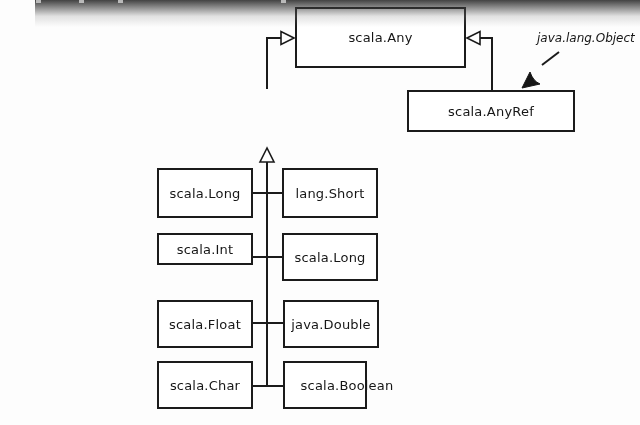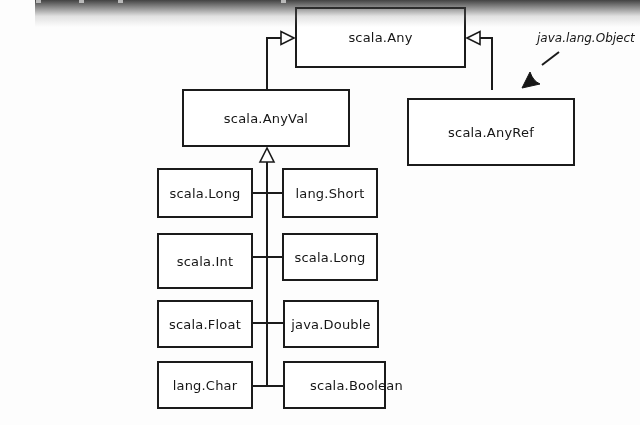--- a/index.html
+++ b/index.html
@@ -83,52 +83,49 @@
     <path d="M217,323 L248,323"></path>
     <path d="M217,386 L248,386"></path>
 
     <path d="M524,52 L507,65"></path>
     <path class="solid" d="M487,88 L495,72 Q498,81 505,84 Z"></path>
   </svg>
 
   <div class="node" style="left:260px; top:7px;  width:171px; height:61px;">
     <span>scala.Any</span>
   </div>
-  <div class="node" style="left:147px; top:89px; width:168px; height:58px;">
-    <span>scala.AnyVal</span>
-  </div>
-  <div class="node" style="left:372px; top:98px; width:168px; height:68px;">
+  <div class="node" style="left:372px; top:90px; width:168px; height:42px;">
     <span>scala.AnyRef</span>
   </div>
 
   <div class="node" style="left:122px; top:168px; width:96px; height:50px;">
     <span>scala.Long</span>
   </div>
   <div class="node" style="left:247px; top:168px; width:96px; height:50px;">
     <span>lang.Short</span>
   </div>
 
-  <div class="node" style="left:122px; top:233px; width:96px; height:56px;">
+  <div class="node" style="left:122px; top:233px; width:96px; height:32px;">
     <span>scala.Int</span>
   </div>
   <div class="node" style="left:247px; top:233px; width:96px; height:48px;align-items:center;">
     <span>scala.Long</span>
   </div>
 
   <div class="node" style="left:122px; top:300px; width:96px; height:48px;justify-content:center;">
     <span>scala.Float</span>
   </div>
   <div class="node" style="left:248px; top:300px; width:96px; height:48px;">
     <span>java.Double</span>
   </div>
 
   <div class="node" style="left:122px; top:361px; width:96px; height:48px;">
-    <span>lang.Char</span>
+    <span>scala.Char</span>
   </div>
-  <div class="node" style="left:248px; top:361px; width:103px; height:48px;padding-left:44px;">
+  <div class="node" style="left:248px; top:361px; width:84px; height:48px;padding-left:44px;">
     <span>scala.Boolean</span>
   </div>
 
   <div class="annotation" style="left:502px; top:31px;">java.lang.Object</div>
 
   <div class="top-fade">
     <span class="top-mark" style="left:1px;"></span>
     <span class="top-mark" style="left:44px;"></span>
     <span class="top-mark" style="left:83px;"></span>
     <span class="top-mark" style="left:246px;"></span>

